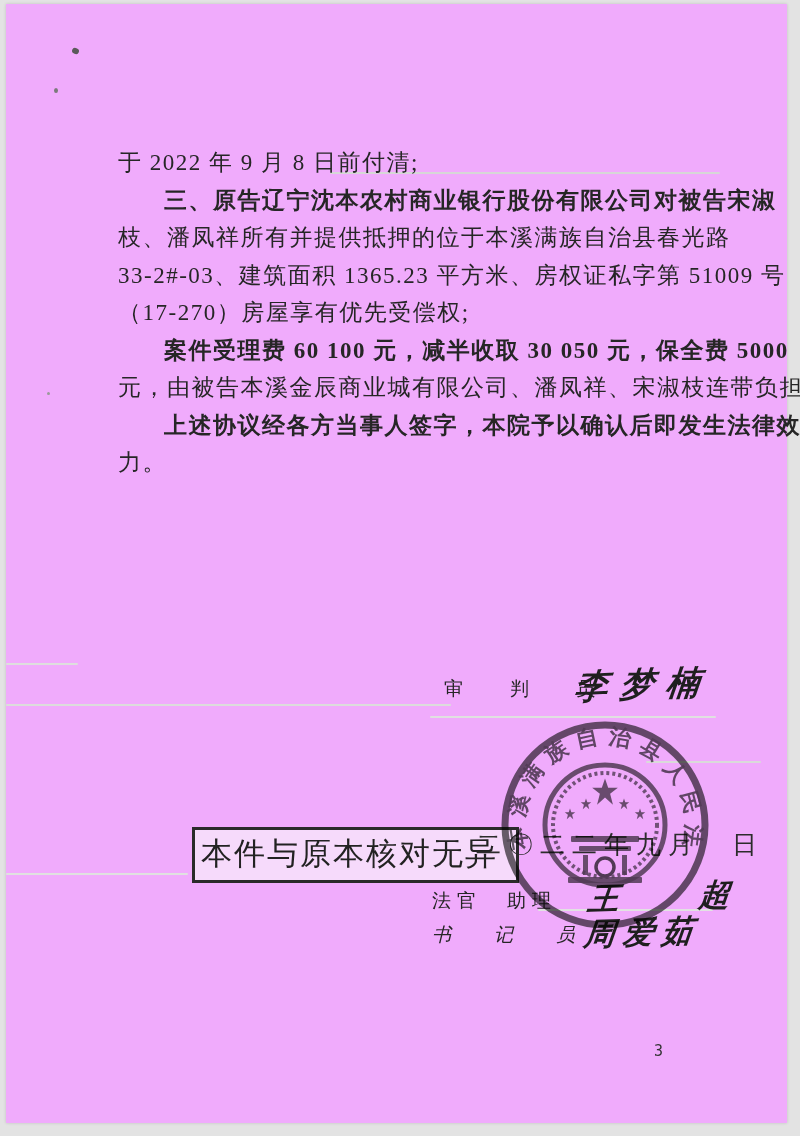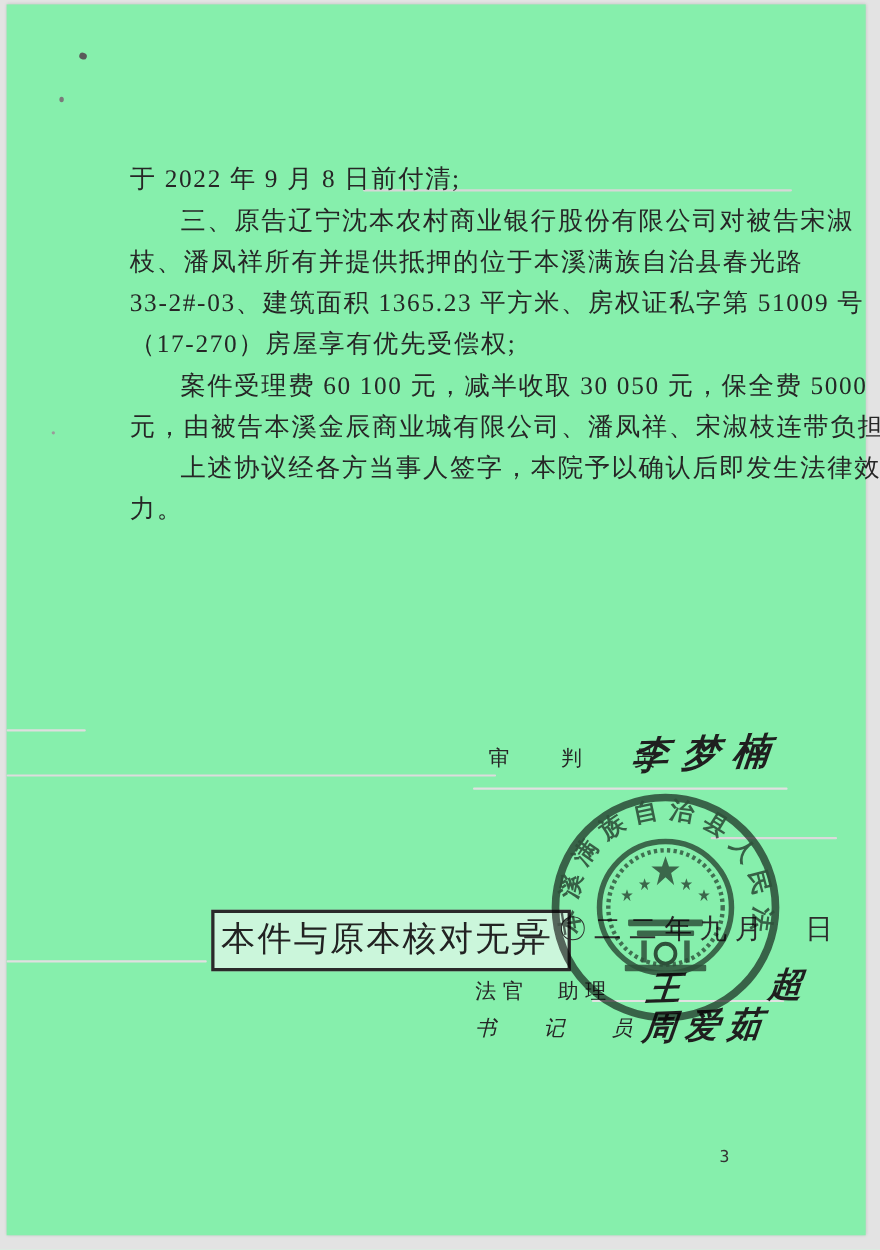--- a/index.html
+++ b/index.html
@@ -6,35 +6,35 @@
   body {
     width: 800px; height: 1136px;
     background: #e3e3e3;
     font-family: "Liberation Serif", serif;
     position: relative;
     overflow: hidden;
   }
   .page {
     position: absolute;
     left: 6px; top: 4px; right: 13px; bottom: 13px;
-    background: #86efac;
+    background: #f0abfc;
     box-shadow: 0 0 3px rgba(0,0,0,0.15);
   }
   
   .body-text {
     position: absolute;
     left: 112px; top: 140px;
     width: 600px;
     font-size: 23px;
     line-height: 37.5px;
     color: #262626;
     letter-spacing: 1.5px;
   }
   .line { white-space: nowrap; }
-  .line.indent { padding-left: 46px; }
+  .line.indent { padding-left: 46px; font-weight: bold; }
   
   .sig-label {
     position: absolute;
     font-size: 19px;
     color: #262626;
     letter-spacing: 4px;
     white-space: nowrap;
   }
   .handwriting {
     position: absolute;

